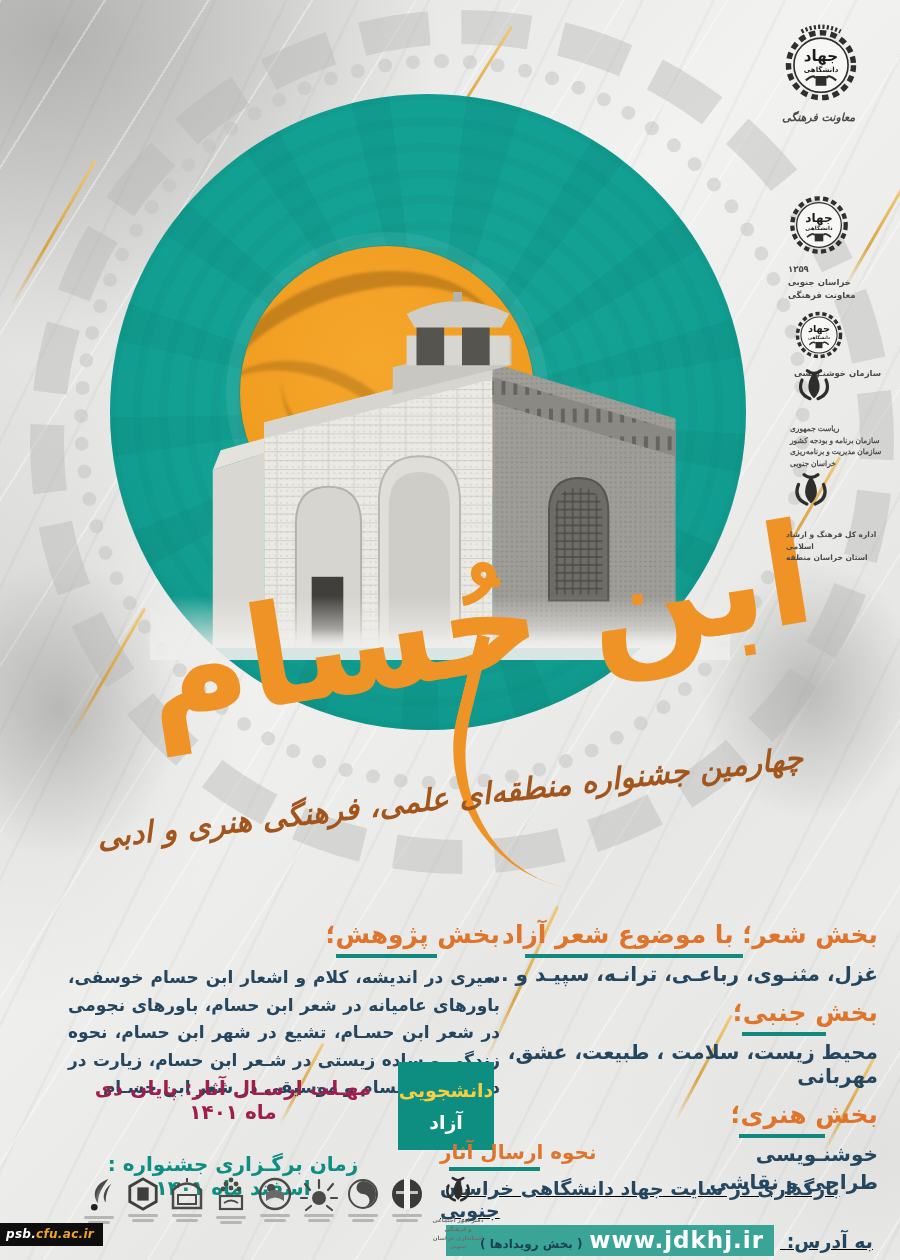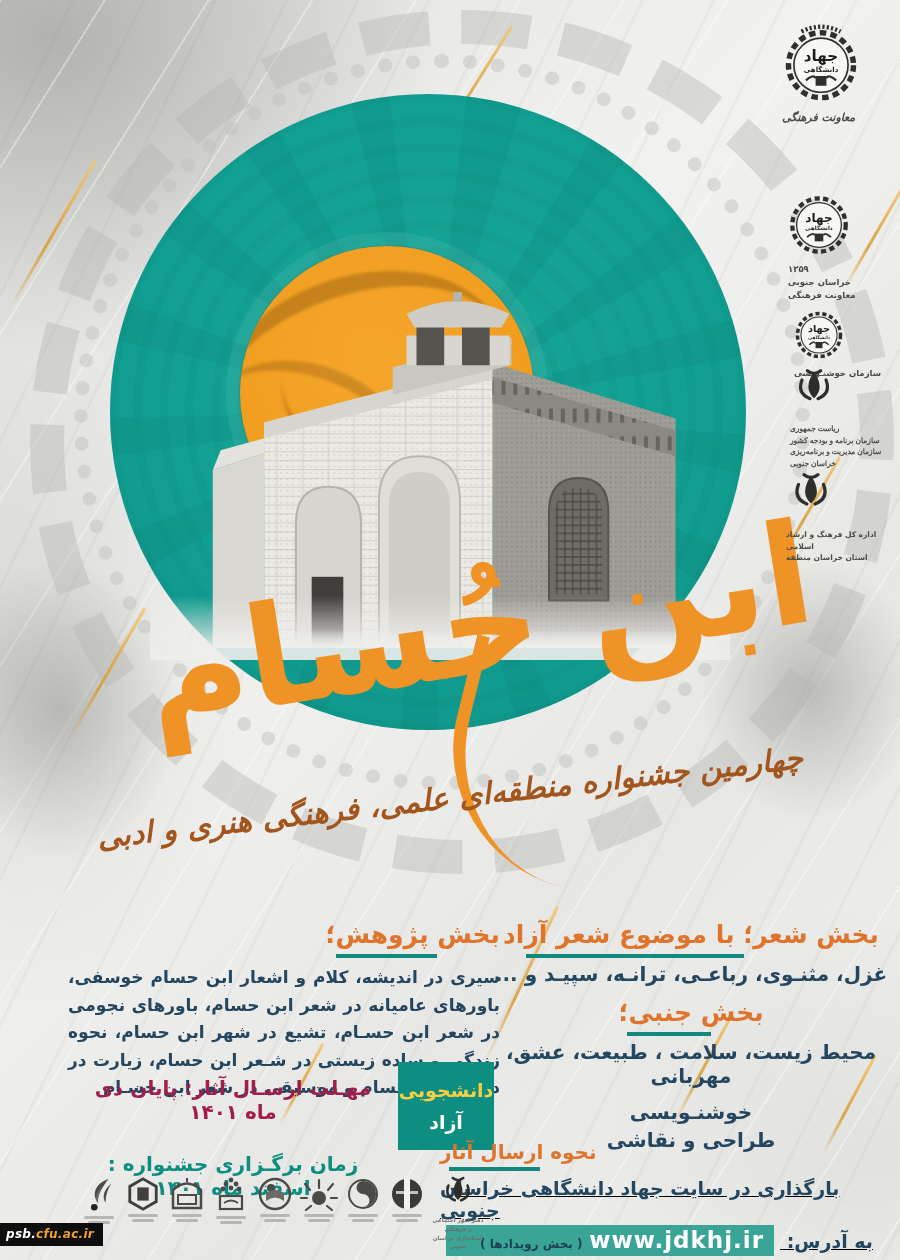--- a/index.html
+++ b/index.html
@@ -57,21 +57,21 @@
   #org4{left:790px;top:368px;width:100px;font-family:Liberation Serif, serif;}
   #org5{left:786px;top:472px;width:108px;}
   #org4 .cap,#org5 .cap{font-size:7.5px;}
 
   
   .sec-head{display:inline-block;position:relative;padding-bottom:9px;
     font-weight:bold;color:#df752c;direction:rtl;}
   .sec-head::after{content:"";position:absolute;bottom:0;left:6%;width:58%;height:4px;background:#12897c;}
   .body-txt{font-weight:bold;color:#24465f;direction:rtl;}
 
-  .col-right{position:absolute;right:8px;top:920px;width:402px;text-align:center;direction:rtl;}
+  .col-right{position:absolute;right:22px;top:920px;width:402px;text-align:right;direction:rtl;}
   .col-right .sec-head{font-size:25px;}
   .col-right .body-txt{font-size:20px;margin:4px 0 12px;}
   .col-left{position:absolute;left:68px;top:920px;width:432px;text-align:right;direction:rtl;}
   .col-left .sec-head{font-size:25px;}
   .col-left .body-txt{font-size:17px;line-height:1.62;text-align:justify;margin-top:6px;}
 
   .elig-box{position:absolute;left:398px;top:1062px;width:96px;height:88px;background:#0d8e80;
     display:flex;flex-direction:column;align-items:center;justify-content:center;gap:10px;direction:rtl;}
   .elig-box .l1{color:#f8cf43;font-size:19px;font-weight:bold;}
   .elig-box .l2{color:#ffffff;font-size:19px;font-weight:bold;}
@@ -250,20 +250,21 @@
     </svg>
     <div class="cap">اداره کل فرهنگ و ارشاد اسلامی
 استان خراسان منطقه</div>
   </div>
 
   <div class="col-right">
     <div><span class="sec-head">بخش شعر؛ با موضوع شعر آزاد</span></div>
     <div class="body-txt">غزل، مثنـوی، رباعـی، ترانـه، سپیـد و ...</div>
     <div><span class="sec-head">بخش جنبی؛</span></div>
     <div class="body-txt">محیط زیست، سلامت ، طبیعت، عشق، مهربانی</div>
+    <div><span class="sec-head">بخش هنری؛</span></div>
     <div class="body-txt" style="margin-bottom:2px;">خوشنـویسی</div>
     <div class="body-txt">طراحی و نقاشی</div>
   </div>
 
   <div class="col-left">
     <div><span class="sec-head">بخش پژوهش؛</span></div>
     <div class="body-txt">سیری در اندیشه، کلام و اشعار ابن حسام خوسفی، باورهای عامیانه در شعر ابن حسام، باورهای نجومی در شعر ابن حسـام، تشیع در شهر ابن حسام، نحوه زندگی و ساده زیستی در شـعر ابن حسام، زیارت در دیـوان ابن حسام و موسیقی در شعر ابن حسـام</div>
   </div>
 
   <div class="elig-box">

